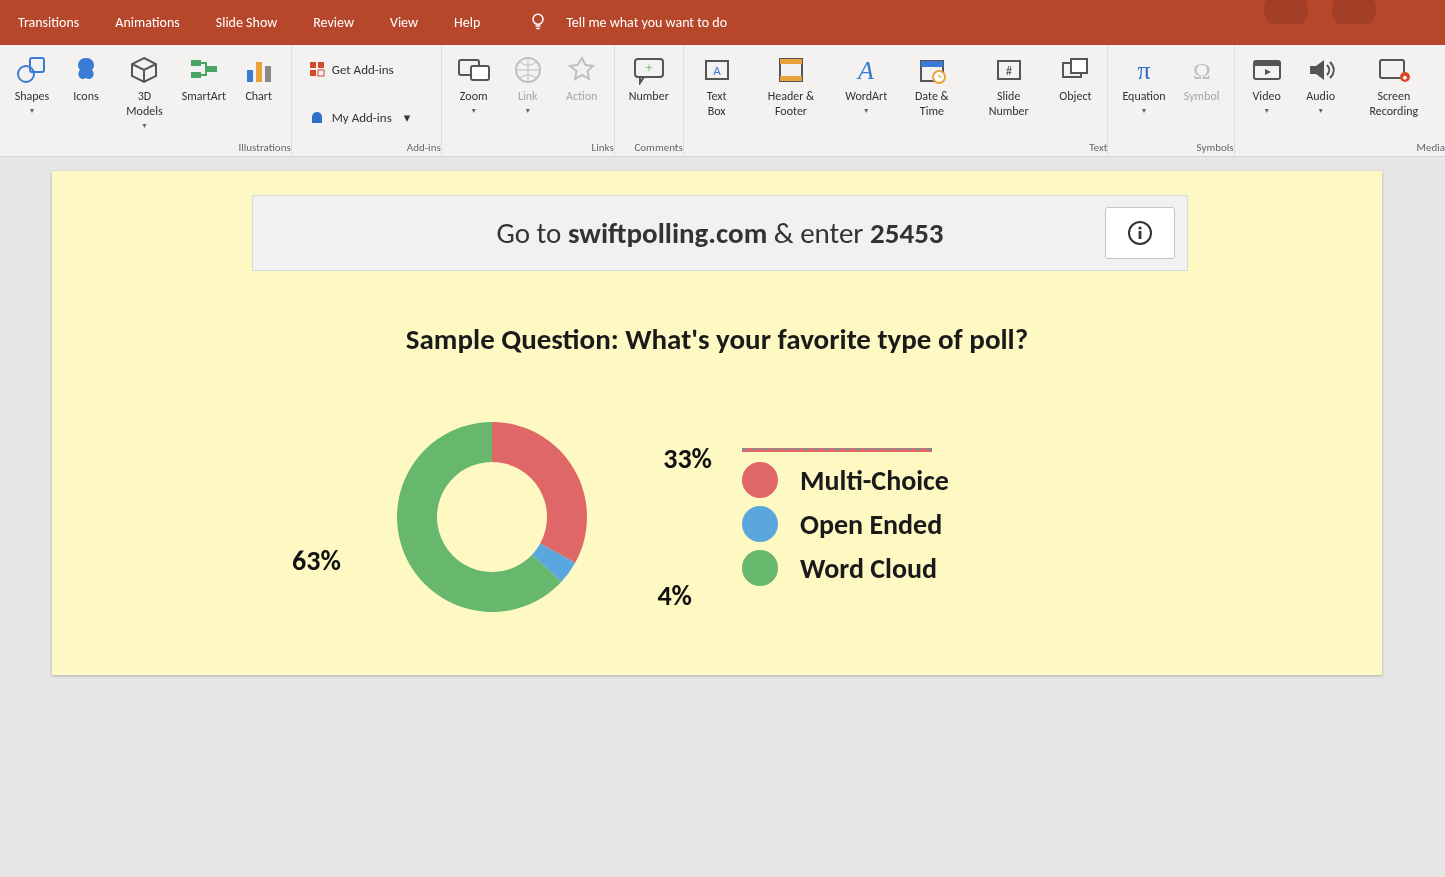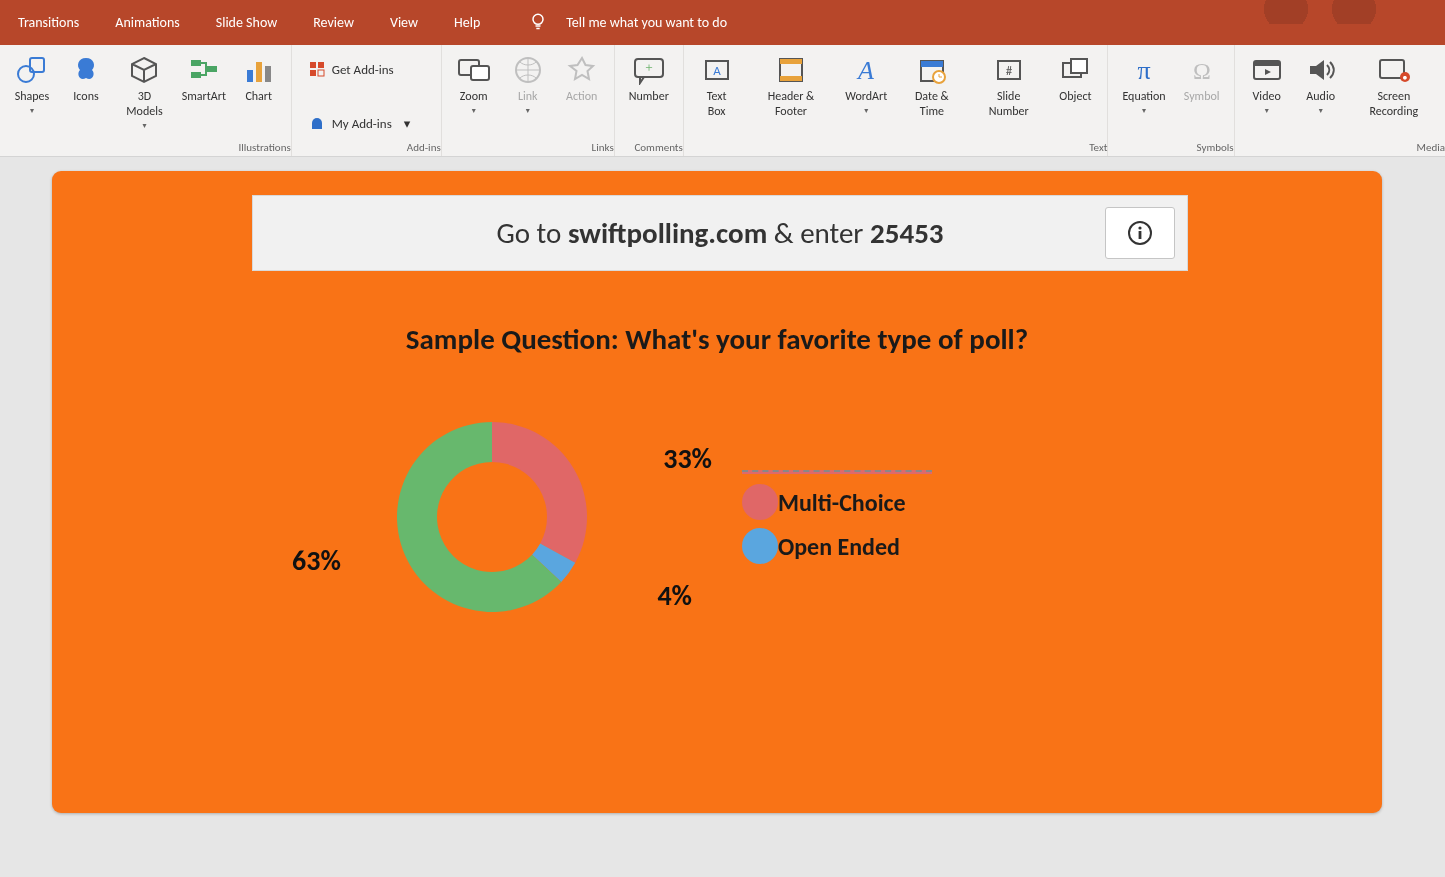--- a/index.html
+++ b/index.html
@@ -59,25 +59,24 @@
     display: flex; align-items: center; gap: 6px; font-size: 13px; color: #333;
     padding: 3px 6px; cursor: default;
   }
   .small-btn .ic { width: 18px; height: 18px; display:flex; align-items:center; justify-content:center; }
 
   
   .canvas-area {
     padding: 14px 0 0 52px;
   }
   .slide {
-    width: 1330px; height: 642px;
-    background: #f97316;
+    width: 1330px; height: 504px;
+    background: #fef9c3;
     box-shadow: 0 1px 3px rgba(0,0,0,.25);
     position: relative;
-    border-radius: 9px;
   }
   .banner-bar {
     position: absolute; top: 24px; left: 200px; width: 936px; height: 76px;
     border: 1px solid #d9d9d9; background: #f1f1f1;
     display: flex; align-items: center; justify-content: center;
     font-size: 29px; color: #333;
   }
   .banner-bar strong { font-weight: 700; }
   .info-btn {
     position: absolute; right: 12px; top: 50%; transform: translateY(-50%);
@@ -87,21 +86,21 @@
   .question {
     position:absolute; top:150px; left:0; right:0; text-align:center;
     font-size:29px; font-weight:700; color:#1a1a1a;
   }
   .chart-wrap { position:absolute; top:236px; left:280px; display:flex; align-items:center; gap:90px; }
   .donut-box { position:relative; width:320px; height:220px; display:flex; align-items:center; justify-content:center; }
   .donut-box svg { overflow:visible; }
   .pct { position:absolute; font-size:28px; font-weight:700; color:#111; }
   .legend { display:flex; flex-direction:column; gap:8px; }
   .legend .redline { width:190px; height:4px; background:#de6a6a; margin-bottom:2px; border-top:2px dashed #888; }
-  .leg-item { display:flex; align-items:center; font-size:24px; font-weight:700; color:#1a1a1a; }
+  .leg-item { display:flex; align-items:center; gap:22px; font-size:28px; font-weight:700; color:#1a1a1a; }
   .swatch { width:36px; height:36px; border-radius:50%; }
 </style>
 </head>
 <body>
 
 <div class="tabs">
   <div class="tab">Transitions</div>
   <div class="tab">Animations</div>
   <div class="tab">Slide Show</div>
   <div class="tab">Review</div>
@@ -169,21 +168,21 @@
               <rect x="22" y="12" width="6" height="16" fill="#888"></rect>
             </svg>
           </span>
         <span>Chart</span>
       </div>
     </div>
     <div class="group-label">Illustrations</div>
   </div>
 
   <div class="group" style="min-width:150px;">
-    <div style="display:flex;flex-direction:column;gap:30px;padding-top:6px;">
+    <div style="display:flex;flex-direction:column;gap:24px;padding-top:6px;">
       <div class="small-btn">
         <span class="ic">
             <svg width="16" height="16">
               <rect x="1" y="1" width="6" height="6" fill="#d64a2b"></rect>
               <rect x="9" y="1" width="6" height="6" fill="#d64a2b"></rect>
               <rect x="1" y="9" width="6" height="6" fill="#d64a2b"></rect>
               <rect x="9" y="9" width="6" height="6" fill="none" stroke="#d64a2b"></rect>
             </svg>
           </span>
         <span>Get Add-ins</span>
@@ -409,17 +408,21 @@
       <div class="legend">
         <div class="redline"></div>
         <div class="leg-item">
           <span class="swatch" style="background:#e06767"></span>
           <span>Multi-Choice</span>
         </div>
         <div class="leg-item">
           <span class="swatch" style="background:#5aa6df"></span>
           <span>Open Ended</span>
         </div>
+        <div class="leg-item">
+          <span class="swatch" style="background:#67b86d"></span>
+          <span>Word Cloud</span>
+        </div>
       </div>
     </div>
 
   </div>
 </div>
 
 </body></html>

